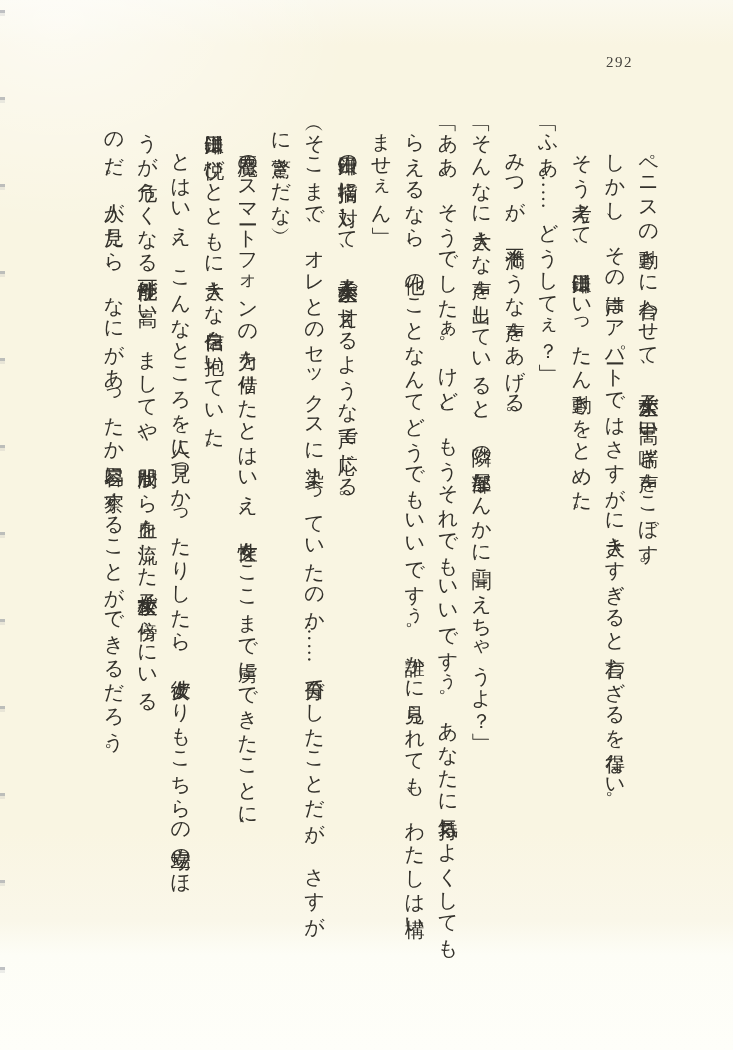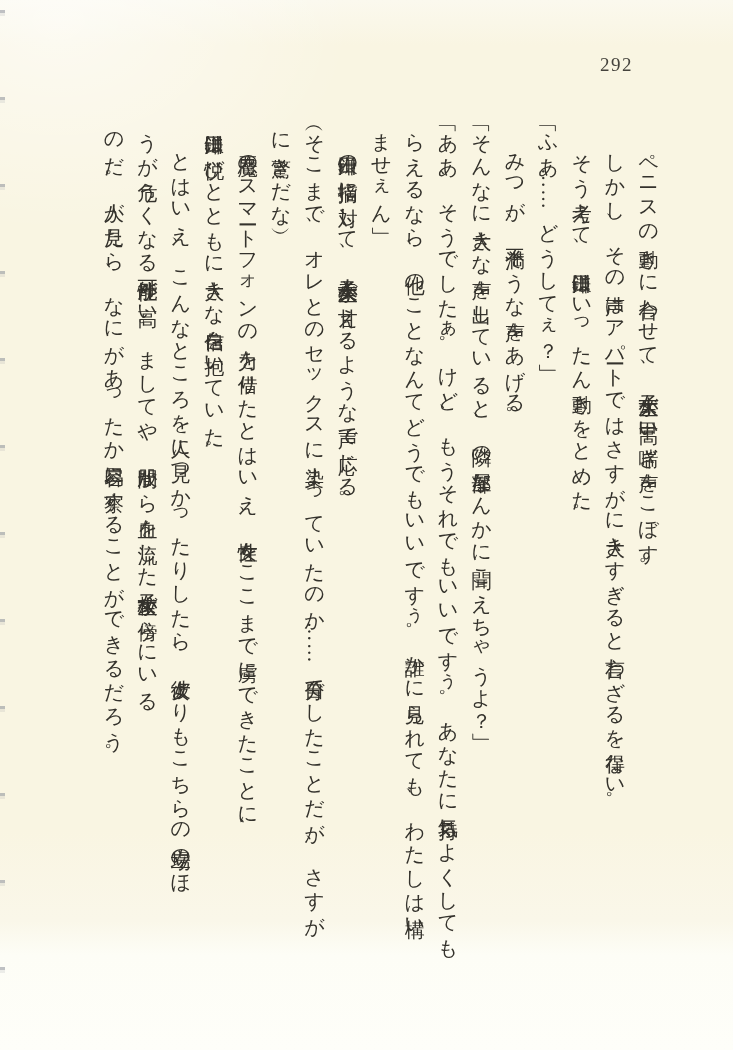--- a/index.html
+++ b/index.html
@@ -43,21 +43,21 @@
     background:repeating-linear-gradient(
       to bottom,
       rgba(139,143,153,.55) 0 3px,
       rgba(139,143,153,.15) 3px 6px,
       transparent 6px 87px);
     filter:blur(.4px);
   }
   .page-number{
     position:absolute;
     top:54px;right:100px;
-    font-size:19px;
+    font-size:15px;
     letter-spacing:1.5px;
     color:var(--ink-soft);
   }
   .text-area{
     position:absolute;
     top:119px;right:68px;
     height:806px;
     writing-mode:vertical-rl;
     -webkit-writing-mode:vertical-rl;
     text-orientation:mixed;

